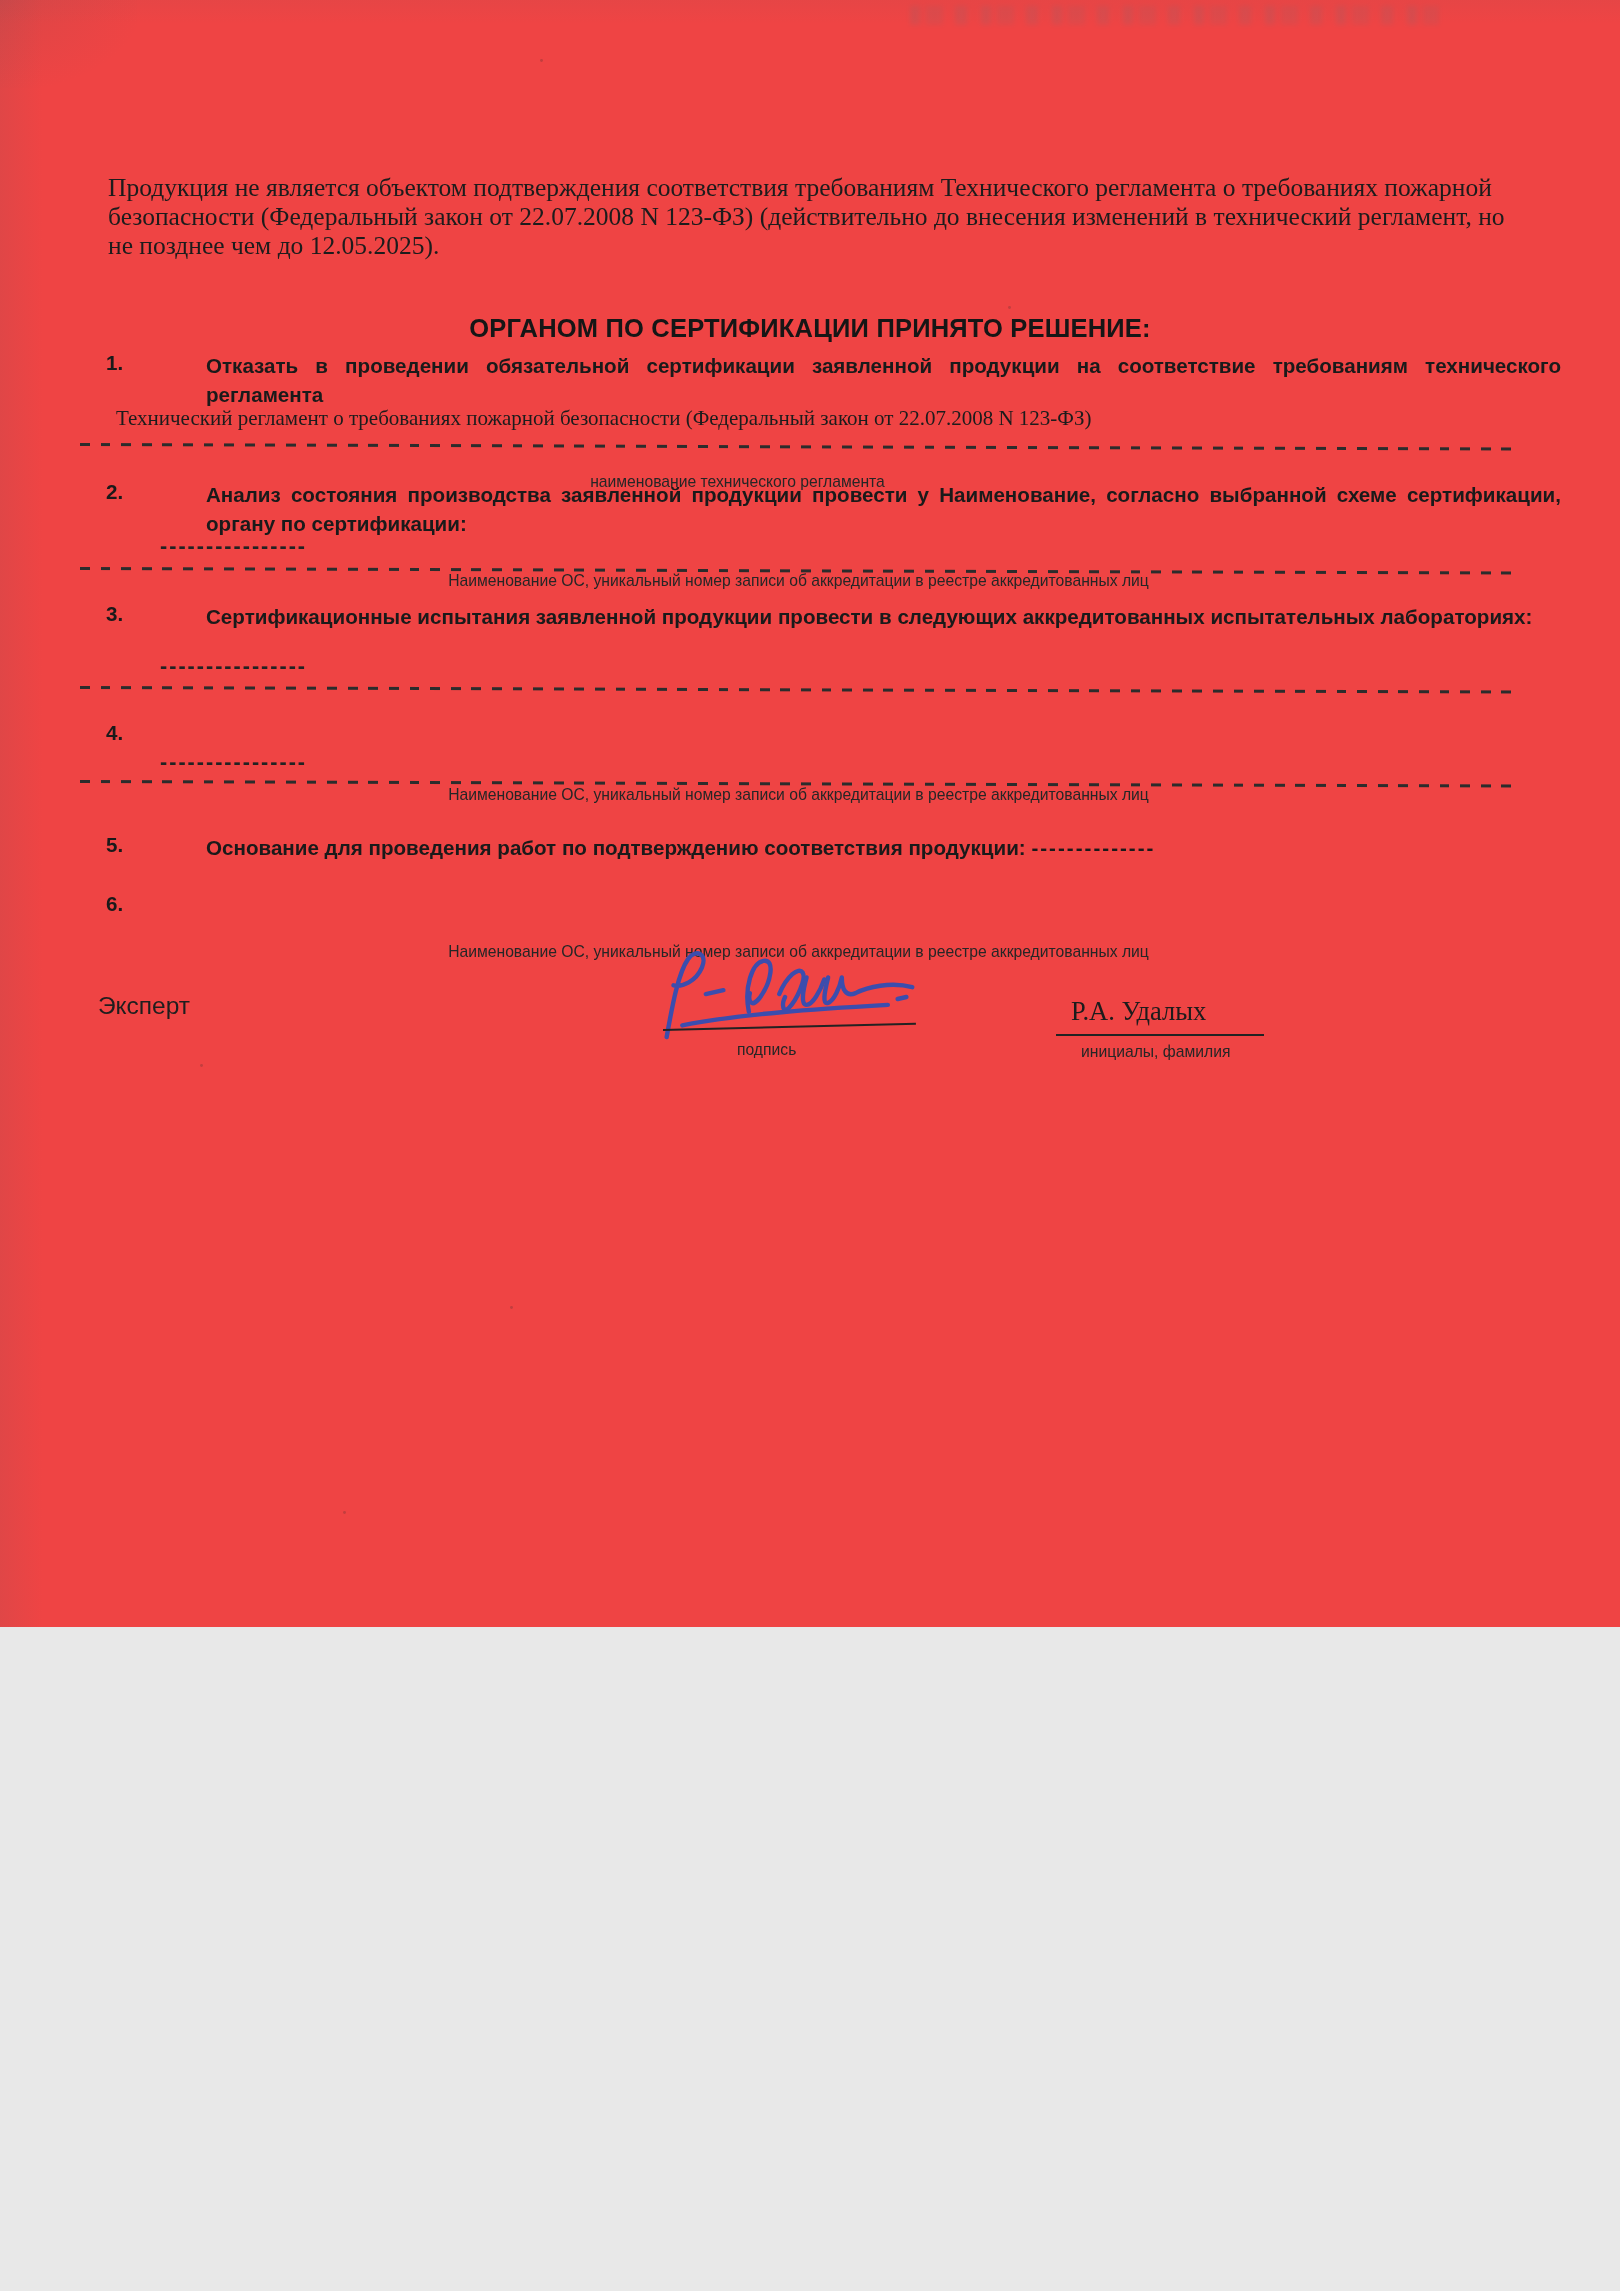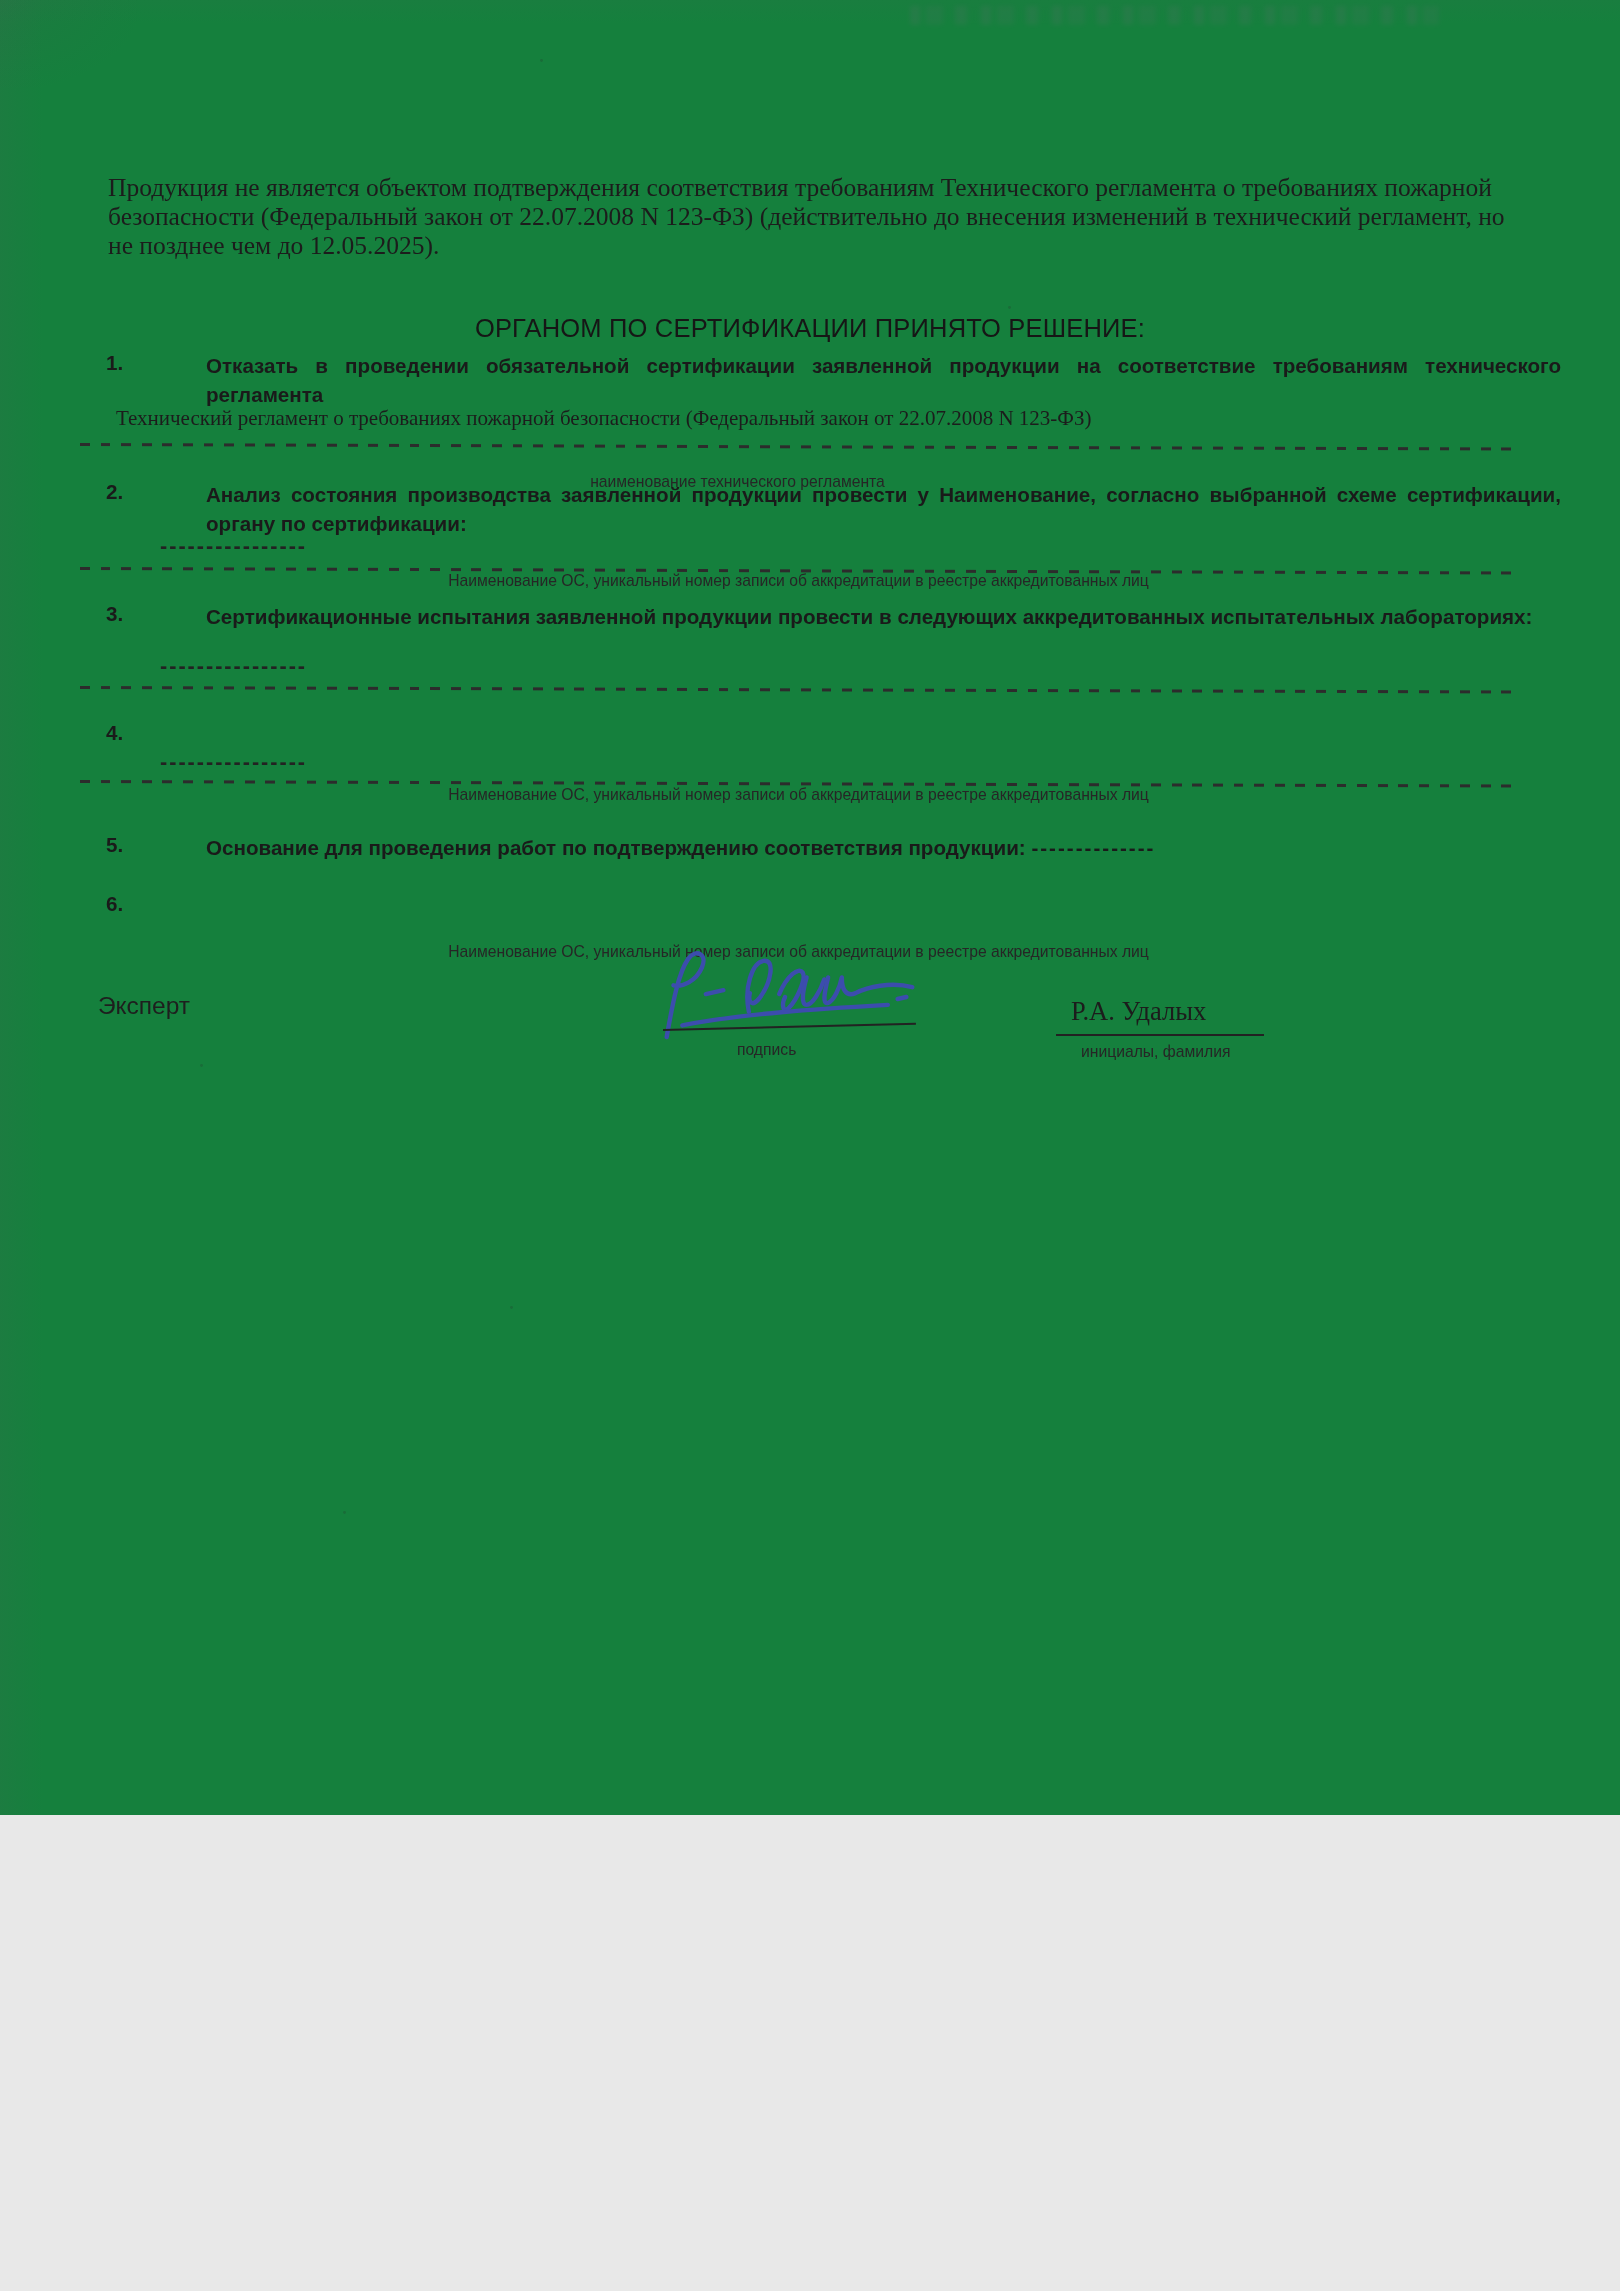--- a/index.html
+++ b/index.html
@@ -1,20 +1,20 @@
 <!DOCTYPE html>
 <html><head>
 <meta charset="utf-8">
 <style>
   html,body{margin:0;padding:0;background:#e8e8e8;}
   .page{
     position:relative;
-    width:1620px;height:1815px;
+    width:1620px;height:1627px;
     margin:0 auto;
-    background:#15803d;
+    background:#ef4444;
     overflow:hidden;
     font-family:"Liberation Sans",sans-serif;
     color:#1f1f1f;
   }
   
   .edge-left{position:absolute;left:0;top:0;width:54px;height:100%;
     background:linear-gradient(90deg,rgba(90,90,95,0.10),rgba(90,90,95,0.0) 80%);pointer-events:none;}
   .edge-top{position:absolute;left:0;top:0;width:100%;height:25.5px;
     background:linear-gradient(180deg,rgba(90,90,95,0.06),rgba(90,90,95,0.0) 90%);pointer-events:none;}
   .corner{position:absolute;left:0;top:0;width:137px;height:88px;
@@ -22,21 +22,21 @@
   .bleed{position:absolute;left:910px;top:5.9px;width:529px;height:19.6px;opacity:.30;filter:blur(2.5px);
     background:repeating-linear-gradient(90deg,
       rgba(110,110,120,.55) 0 9.8px, rgba(110,110,120,.05) 9.8px 15.7px,
       rgba(110,110,120,.40) 15.7px 33px, rgba(110,110,120,.02) 33px 45px,
       rgba(110,110,120,.50) 45px 57px, rgba(110,110,120,.04) 57px 71px);}
   .speck{position:absolute;width:2.9px;height:2.9px;border-radius:50%;background:rgba(40,40,40,.22);}
 
   .abs{position:absolute;}
   .serif{font-family:"Liberation Serif",serif;}
   .para{left:108px;top:173px;width:1408px;font-size:25.5px;line-height:29px;color:#1c1c1c;}
-  .heading{left:0;top:314px;width:1620px;text-align:center;font-weight:normal;font-size:25.5px;color:#161616;letter-spacing:0.2px;}
+  .heading{left:0;top:314px;width:1620px;text-align:center;font-weight:bold;font-size:25.5px;color:#161616;letter-spacing:0.2px;}
 
   .num{font-weight:bold;font-size:20.6px;color:#1a1a1a;width:43px;}
   .itxt{font-weight:bold;font-size:20.6px;line-height:29px;color:#1a1a1a;width:1355px;left:160px;margin-left:46px;}
   .just{text-align:justify;text-align-last:left;}
   .val{font-size:21px;color:#1c1c1c;left:116px;}
   .dashval{font-weight:bold;font-size:21.6px;letter-spacing:2px;color:#222;left:160px;}
   .dashinline{font-weight:bold;letter-spacing:2px;}
   .rule{left:80px;width:1437px;height:2.9px;
     background:repeating-linear-gradient(90deg,#2c2c2c 0 9.8px,transparent 9.8px 20.6px);
     transform:rotate(.18deg);transform-origin:left center;}

